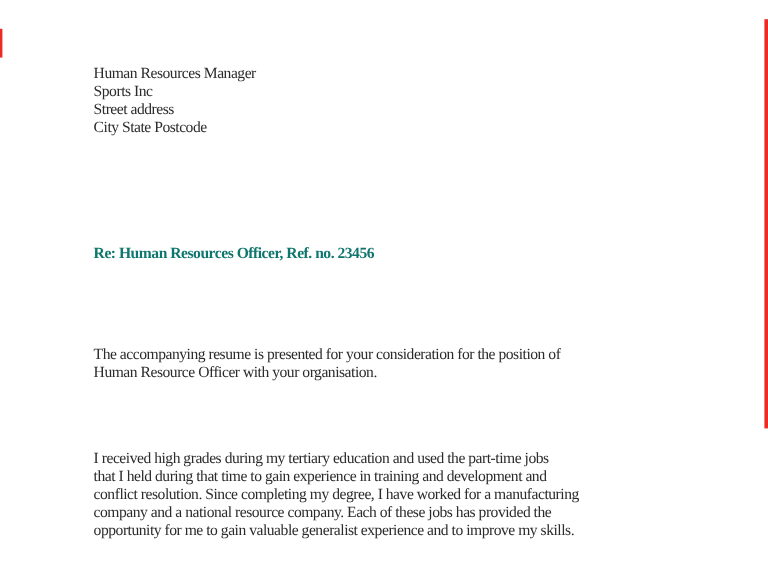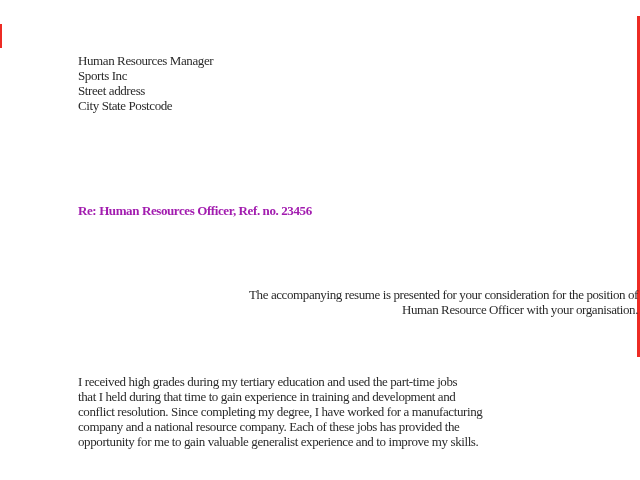--- a/index.html
+++ b/index.html
@@ -23,24 +23,24 @@
     line-height:15px;
     letter-spacing:-0.4px;
     white-space:pre; 
   }
   .block{margin:0;padding:0;}
   .address{margin-bottom:30px;}
   .salutation{margin-bottom:16px;}
   .subject{
     margin-bottom:24px;
     font-weight:700;
-    color:#a21caf;
+    color:#0f766e;
   }
   .para{margin-bottom:12px;}
-  .p1{margin-bottom:12px;text-align:right;}
+  .p1{margin-bottom:12px;}
   .p2{margin-bottom:11px;}
   .edge-mark{
     position:absolute;
     background:var(--accent-color);
   }
   .edge-mark.left{left:0;top:24px;width:2px;height:24px;}
   .edge-mark.right{right:0;top:16px;width:3px;height:341px;}
 </style>
 </head>
 <body>

